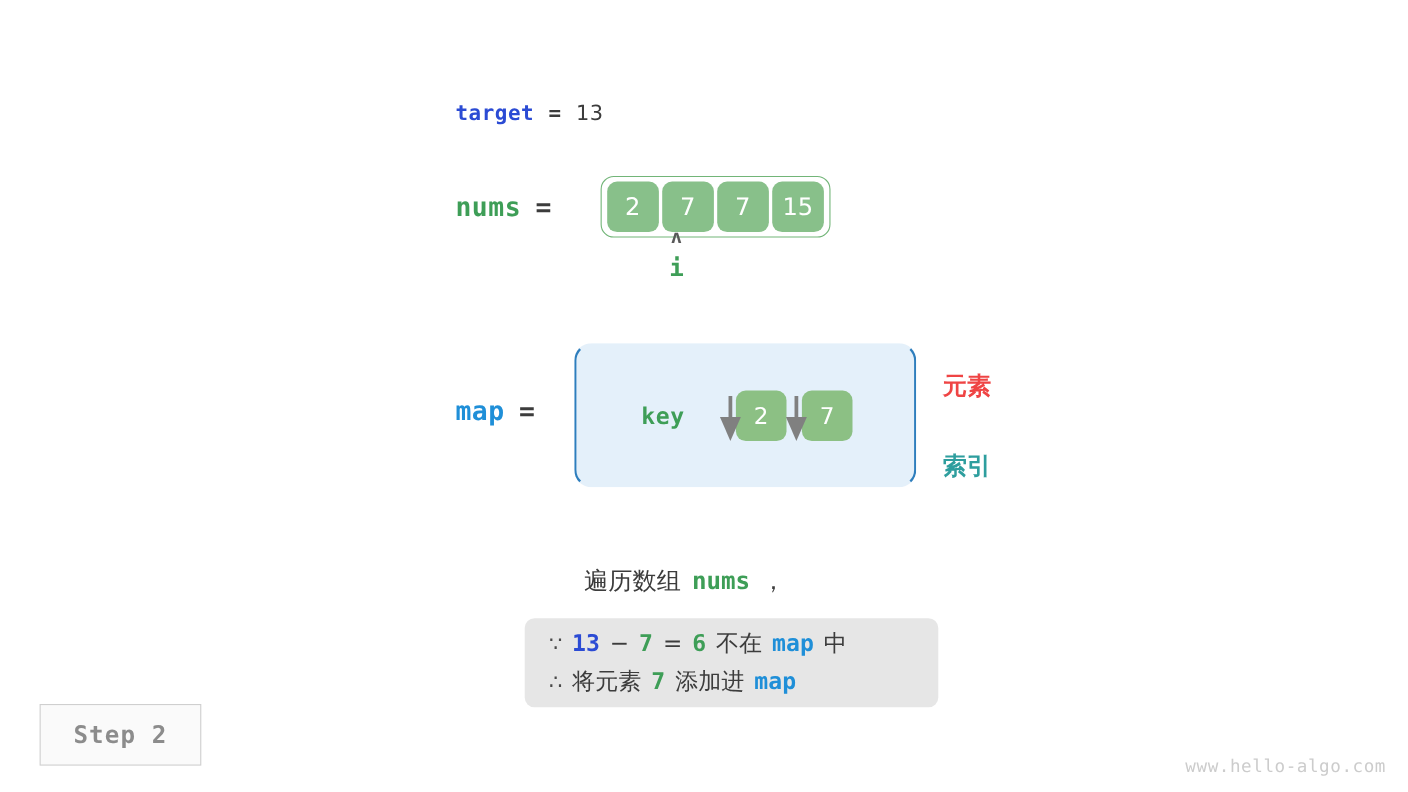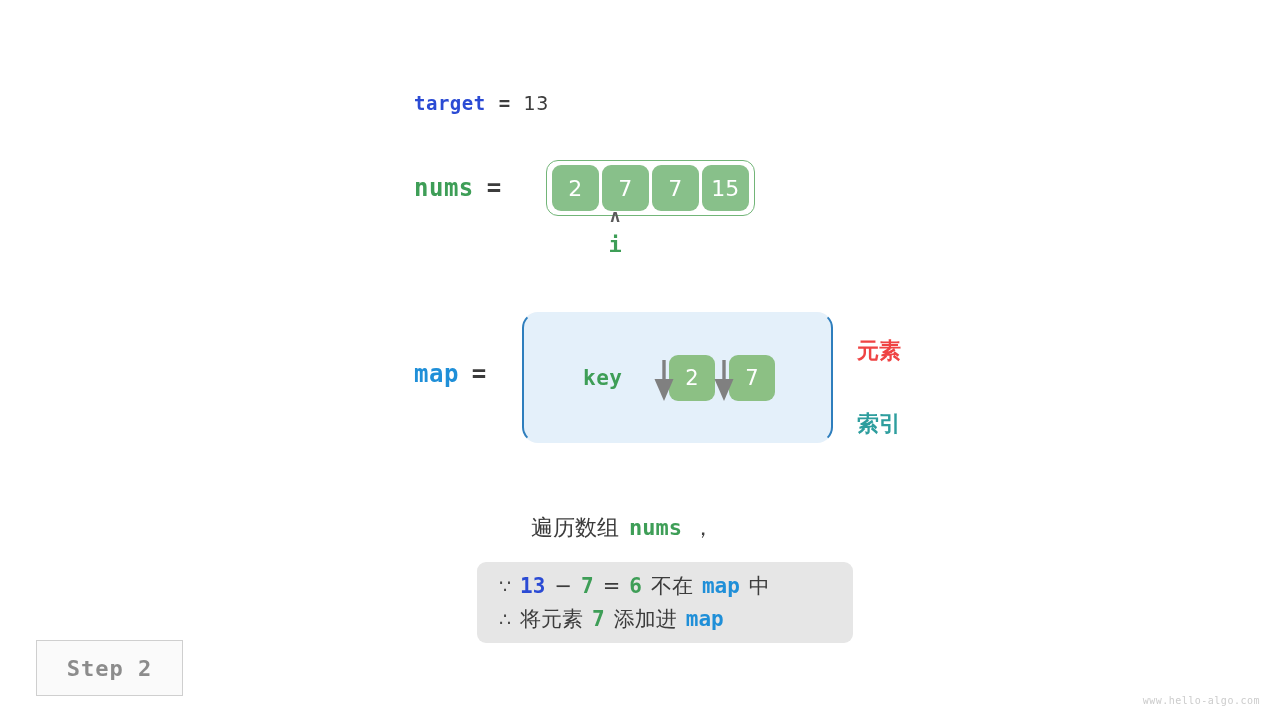--- a/index.html
+++ b/index.html
@@ -275,21 +275,21 @@
     font-weight: bold;
     color: #8c8c8c;
     letter-spacing: 1px;
   }
 
   
   #watermark {
     right: 20px;
     bottom: 14px;
     font-family: "DejaVu Sans Mono", "Liberation Mono", monospace;
-    font-size: 10px;
+    font-size: 16px;
     color: #cccccc;
     letter-spacing: 0.5px;
   }
 </style>
 </head>
 <body>
 
 <div class="stage">
 
   <div class="abs" id="target-row">

